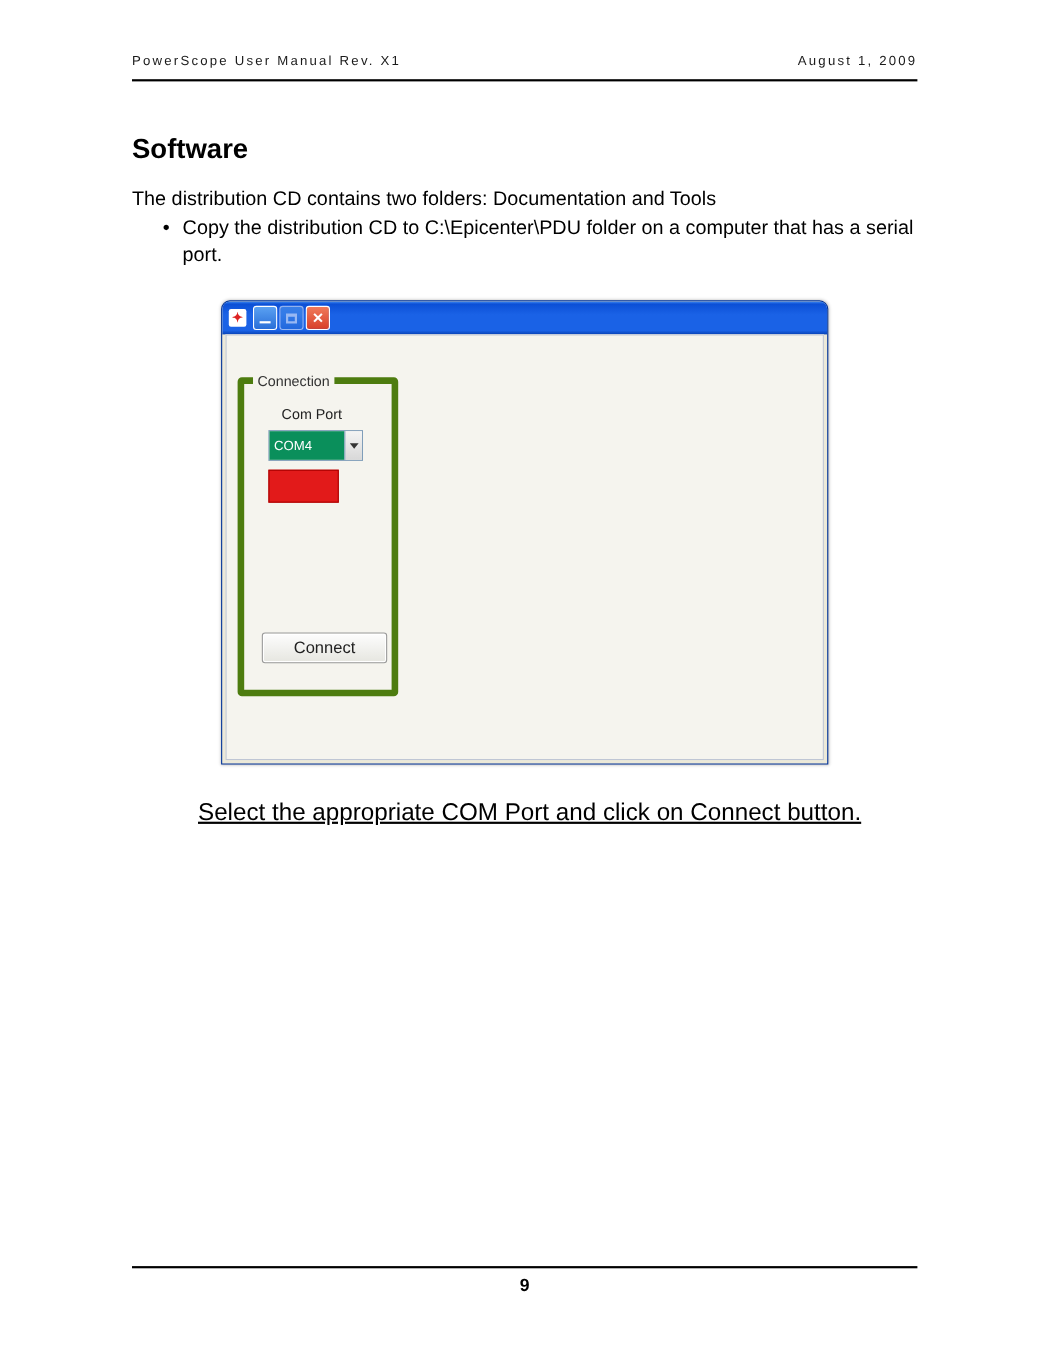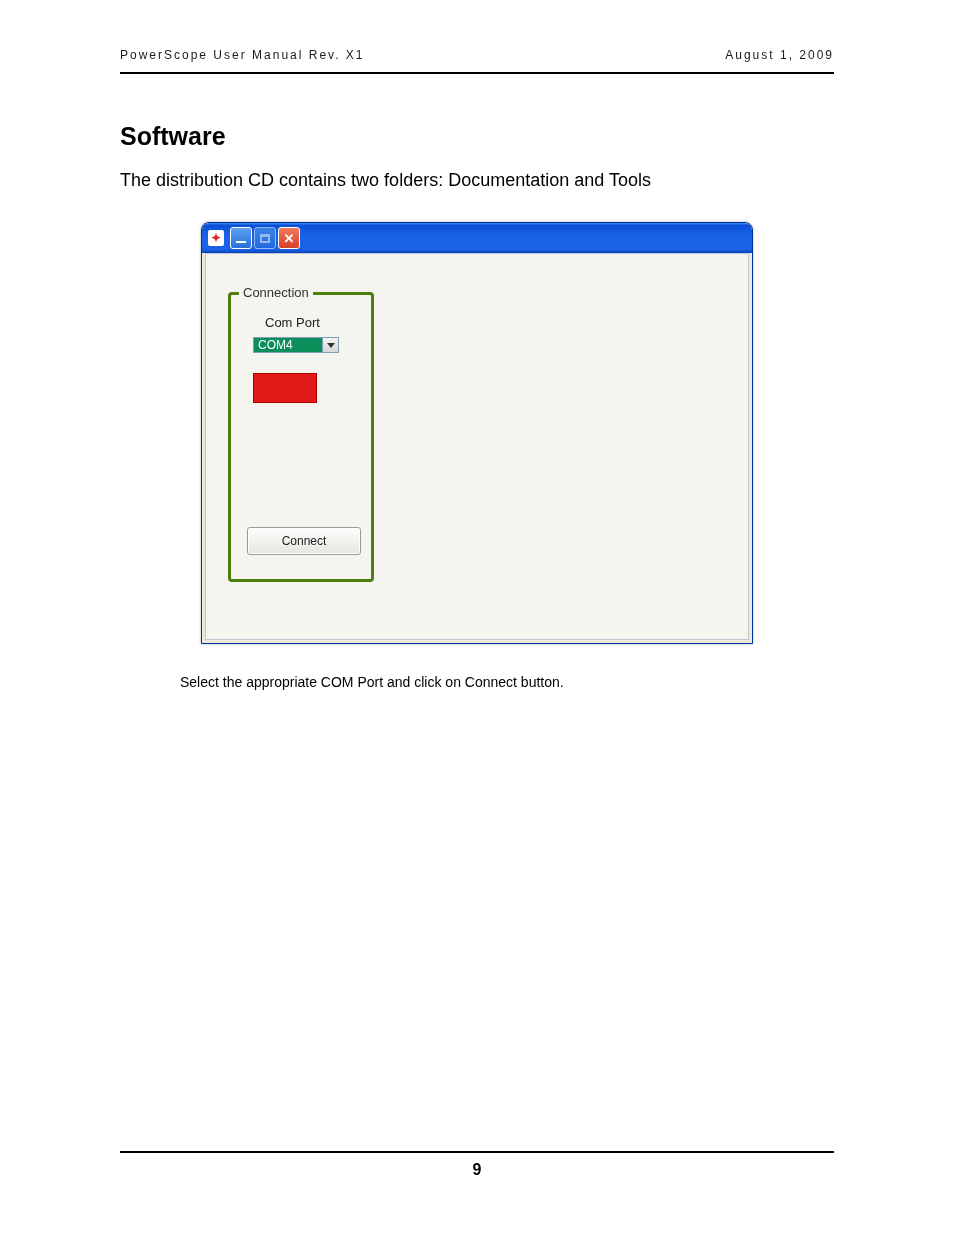--- a/index.html
+++ b/index.html
@@ -115,23 +115,23 @@
   .max span { display:block; width:10px; height:9px; border:2px solid #fff; border-top-width:3px; }
 
   .win-client {
     position: absolute;
     top: 30px; left: 3px; right: 3px; bottom: 3px;
     background: #f5f4ee;
     border: 1px solid #bfc6d4;
   }
   .groupbox {
     position: absolute;
-    left: 22px; top: 38px;
+    left: 10px; top: 38px;
     width: 146px; height: 290px;
-    border: 3px solid #4d7c0f;
+    border: 6px solid #4d7c0f;
     border-radius: 4px;
   }
   .group-legend {
     position: absolute;
     top: -10px; left: 8px;
     background: #f5f4ee;
     padding: 0 4px;
     font-family: Tahoma, sans-serif;
     font-size: 13px;
     color: #333;
@@ -139,21 +139,21 @@
   .field-label {
     position: absolute;
     top: 20px; left: 34px;
     font-family: Tahoma, sans-serif;
     font-size: 13px;
     color: #222;
   }
   .combo {
     position: absolute;
     top: 42px; left: 22px;
-    width: 86px; height: 16px;
+    width: 86px; height: 28px;
     display: flex;
     border: 1px solid #7f9db9;
   }
   .combo .combo-val {
     flex: 1;
     background: #0a8f5b;
     color: #fff;
     font-family: Tahoma, sans-serif;
     font-size: 12px;
     padding-left: 4px;
@@ -179,30 +179,31 @@
     border: 1px solid #a00;
   }
   .connect-btn {
     position: absolute;
     left: 16px; bottom: 24px;
     width: 114px; height: 28px;
     background: linear-gradient(to bottom, #fdfdfd, #e6e6e0);
     border: 1px solid #9a9a9a;
     border-radius: 3px;
     font-family: Tahoma, sans-serif;
-    font-size: 12px;
+    font-size: 15px;
     color: #222;
     display: flex; align-items: center; justify-content: center;
     box-shadow: inset 0 0 0 1px #fff;
   }
 
   .caption {
     margin-left: 60px;
-    font-size: 14px;
+    font-size: 22px;
     margin-bottom: 40px;
+    text-decoration: underline;
   }
 
   .footer {
     position: absolute;
     left: 120px; right: 120px;
     bottom: 56px;
   }
   .hr-bottom {
     border: none;
     border-top: 2px solid #000;
@@ -220,20 +221,21 @@
 <div class="page">
   <div class="header-row">
     <span>PowerScope User Manual Rev. X1</span>
     <span>August 1, 2009</span>
   </div>
   <hr class="hr-top">
 
   <div class="section-title">Software</div>
   <div class="body-text">The distribution CD contains two folders: Documentation and Tools</div>
   <ul class="bullets">
+    <li>Copy the distribution CD to C:\Epicenter\PDU folder on a computer that has a serial port.</li>
   </ul>
 
   <div class="screenshot-wrap">
     <div class="win-window">
       <div class="titlebar">
         <div class="app-icon">✦</div>
         <div class="win-btns">
           <div class="win-btn min">
               <span></span>
             </div>

